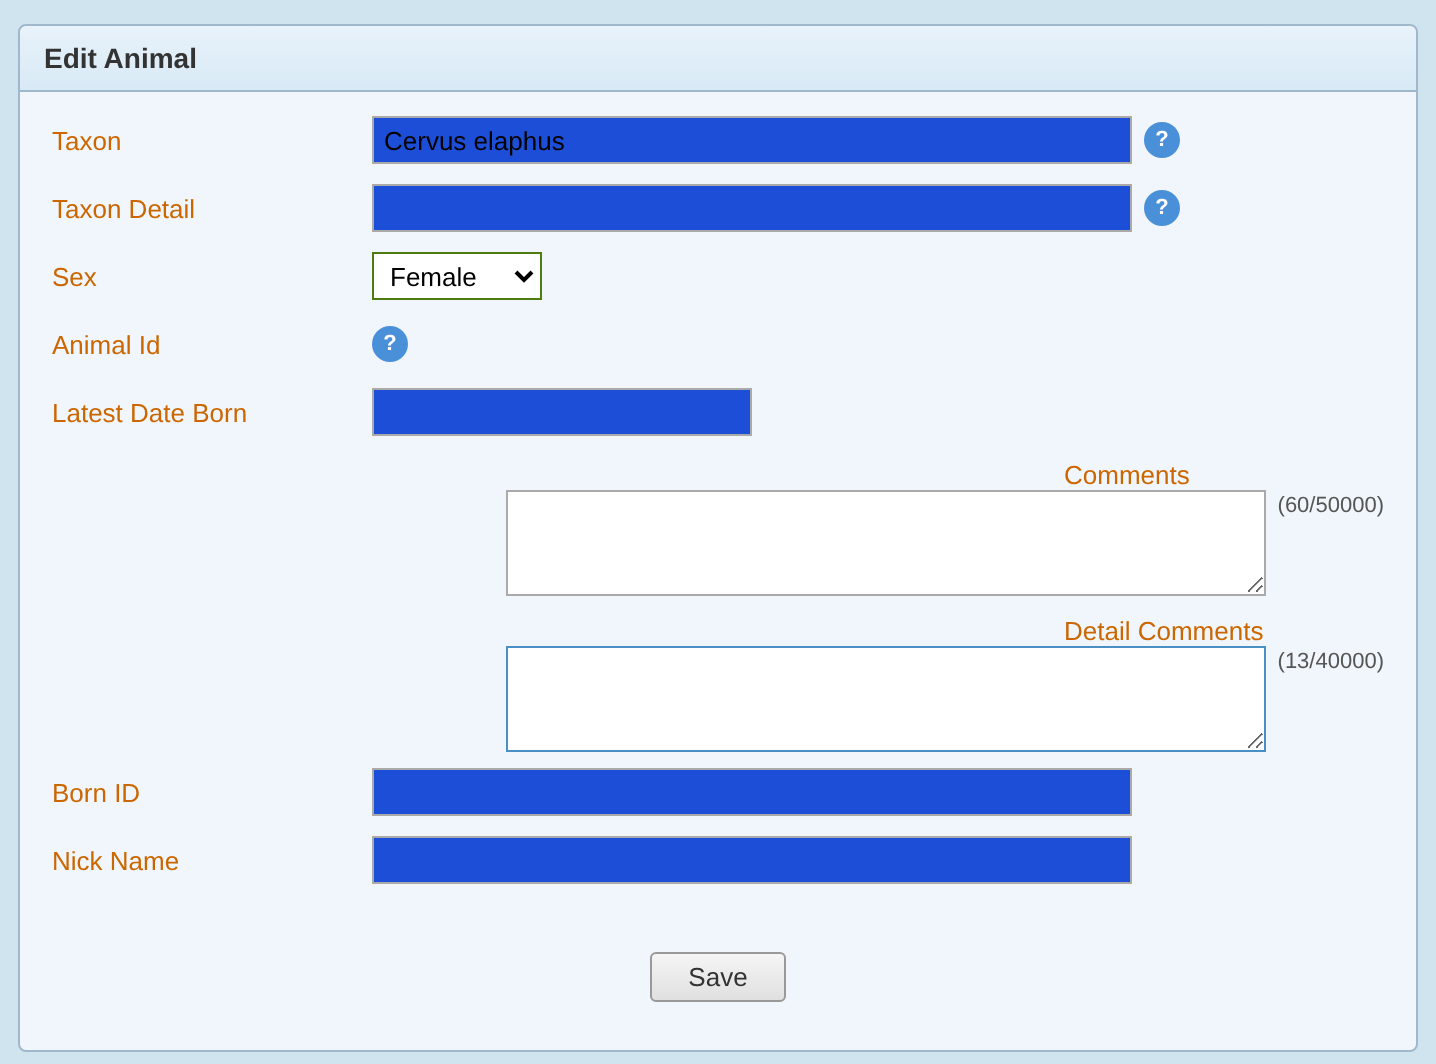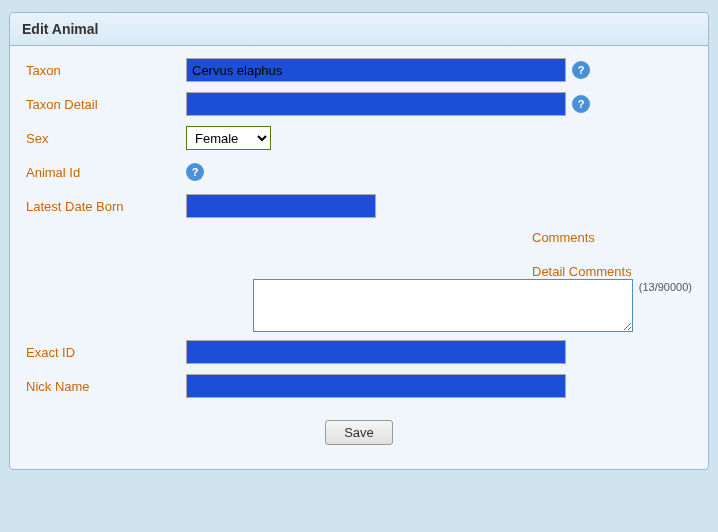--- a/index.html
+++ b/index.html
@@ -106,21 +106,21 @@
       align-items: flex-end;
       flex-direction: column;
     }
     .form-row.textarea-row .form-label {
       margin-top: 4px;
     }
     .button-row {
       display: flex;
       justify-content: center;
       gap: 10px;
-      margin-top: 20px;
+      margin-top: 32px;
       padding-bottom: 8px;
     }
     .btn {
       padding: 4px 18px;
       font-size: 13px;
       border: 1px solid #999;
       background: linear-gradient(to bottom, #f5f5f5, #e0e0e0);
       cursor: pointer;
       border-radius: 3px;
       color: #333;
@@ -170,32 +170,36 @@
 
     <div class="form-row">
       <div class="form-label">Latest Date Born</div>
       <div class="form-control">
         <input type="text" class="text-input input-medium" value="" style="">
       </div>
     </div>
 
     <div class="form-row textarea-row">
       <div class="form-label">Comments</div>
+      <div class="form-control" style="align-items:flex-start;">
+        <textarea class="textarea-input" rows="3" style=""></textarea>
+        <span class="char-count">(60/50000)</span>
+      </div>
     </div>
 
     <div class="form-row textarea-row">
       <div class="form-label">Detail Comments</div>
       <div class="form-control" style="align-items:flex-start;">
         <textarea class="textarea-input" rows="3" style="border-color: rgb(74, 144, 196);"></textarea>
-        <span class="char-count">(13/90000)</span>
-      </div>
-    </div>
-
-    <div class="form-row">
-      <div class="form-label">Exact ID</div>
+        <span class="char-count">(13/40000)</span>
+      </div>
+    </div>
+
+    <div class="form-row">
+      <div class="form-label">Born ID</div>
       <div class="form-control">
         <input type="text" class="text-input input-full" value="" style="">
       </div>
     </div>
 
     <div class="form-row">
       <div class="form-label">Nick Name</div>
       <div class="form-control">
         <input type="text" class="text-input input-full" value="" style="">
       </div>

